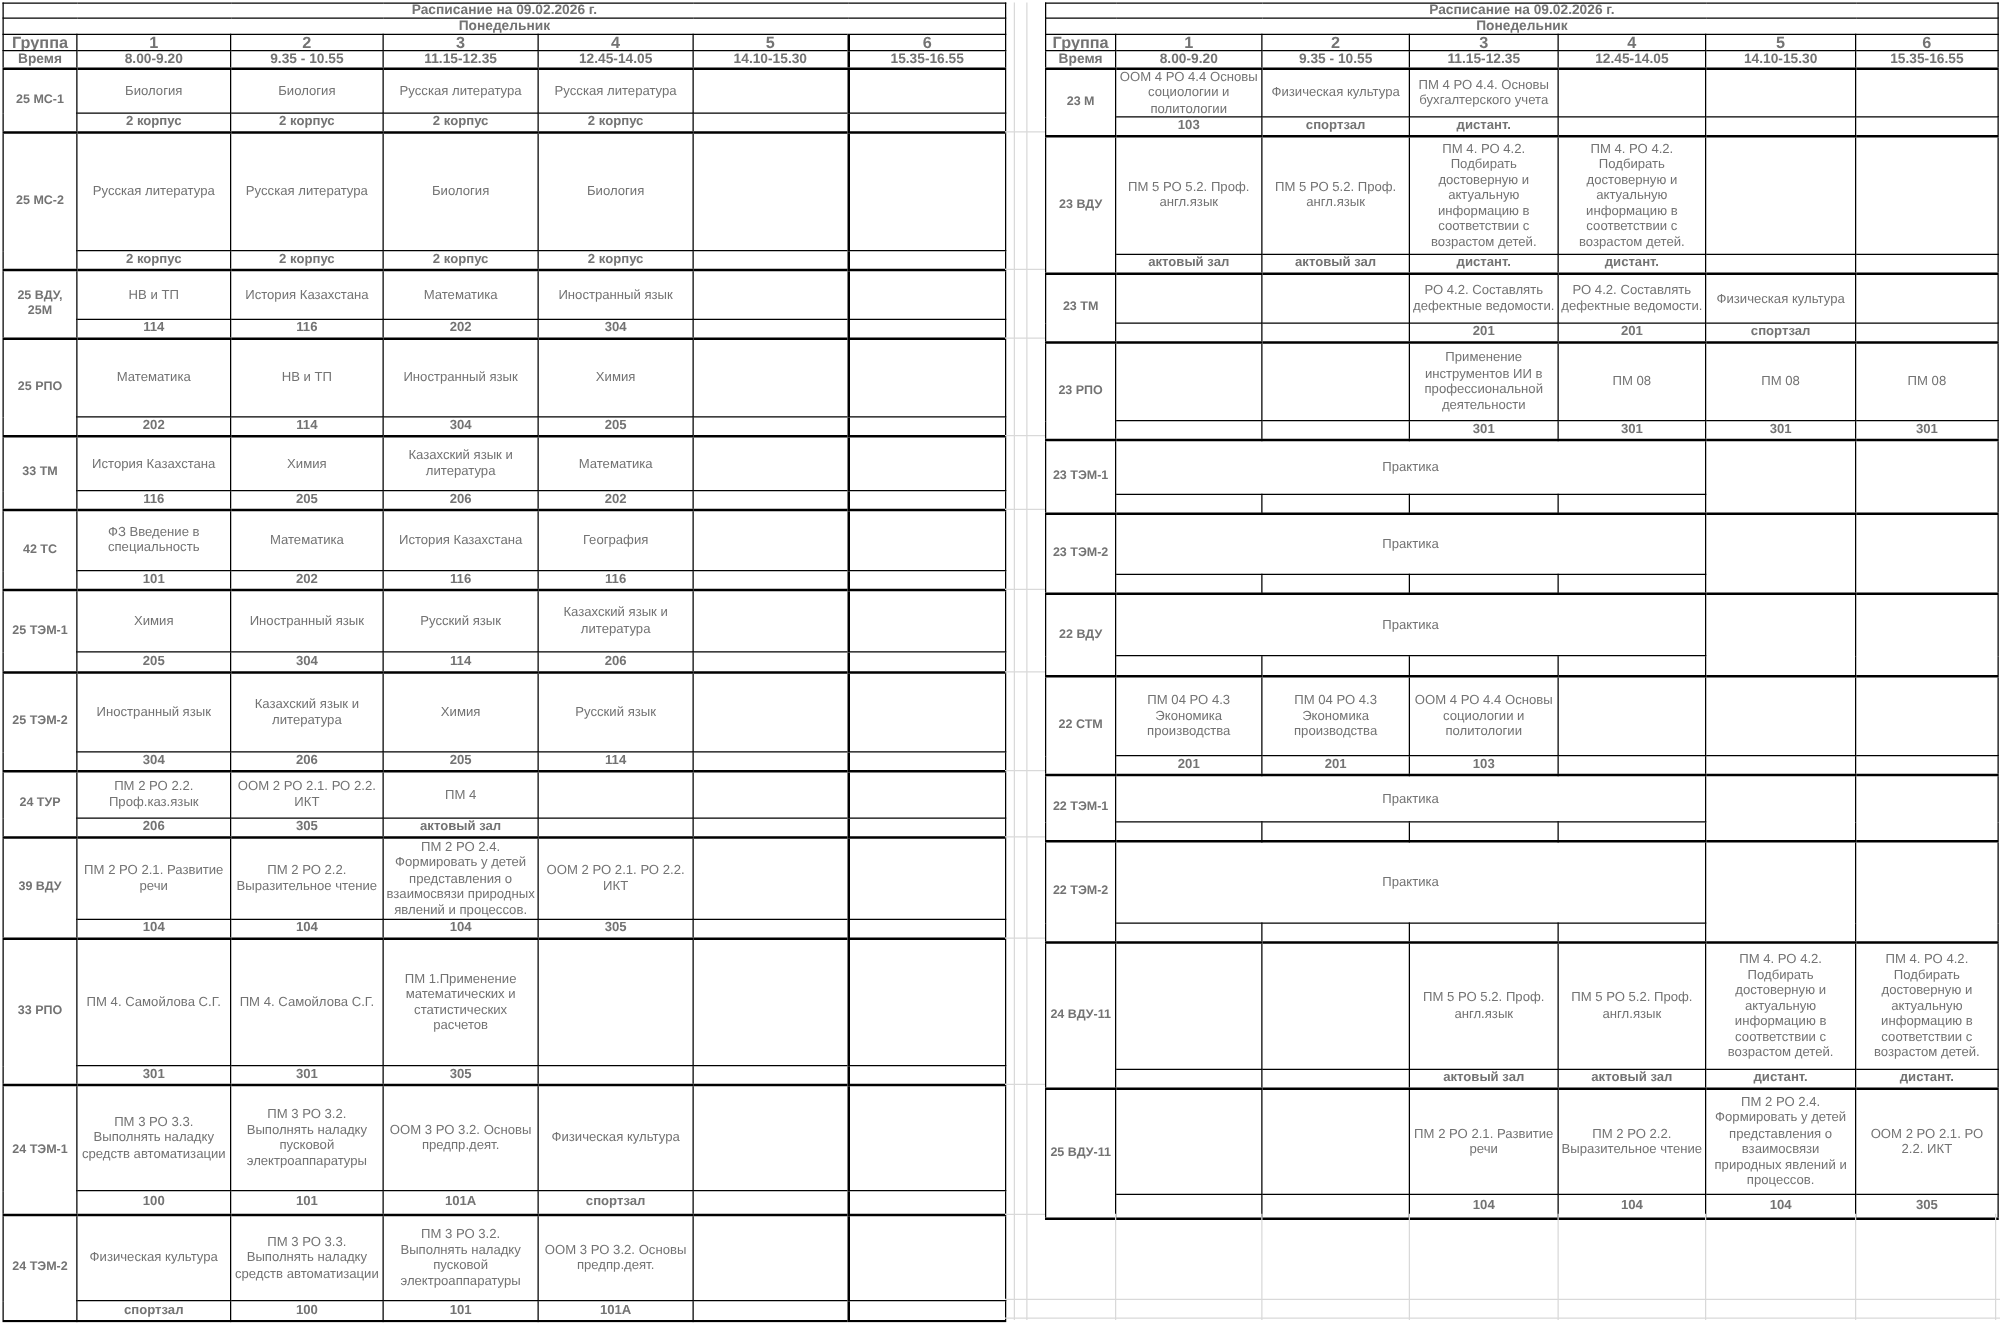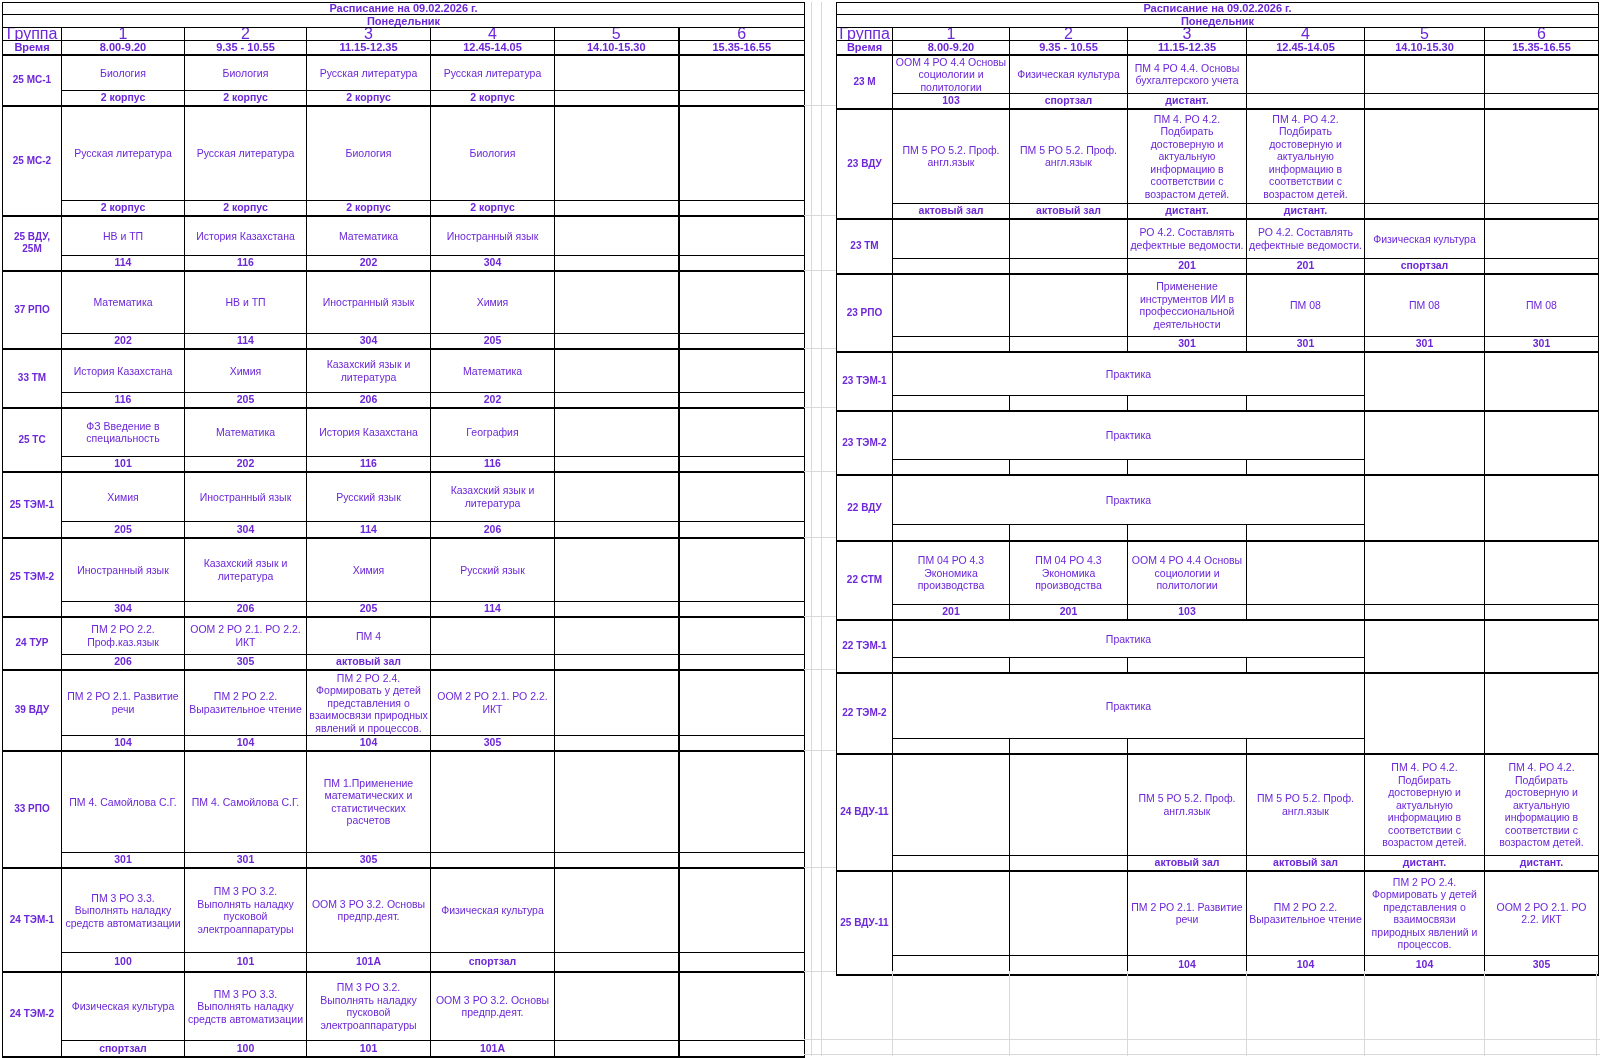--- a/index.html
+++ b/index.html
@@ -2,21 +2,21 @@
 <html><head>
 <meta charset="utf-8">
 <style>
   html, body { margin: 0; padding: 0; background: #ffffff; }
   .canvas {
     position: relative;
     width: 1600px;
     height: 1058px;
     background: #ffffff;
     font-family: "Liberation Sans", sans-serif;
-    color: #6d28d9;
+    color: #737373;
     overflow: hidden;
   }
   table.sched {
     position: absolute;
     border-collapse: collapse;
     table-layout: fixed;
     background: #fff;
     border: 1px solid #000;
     border-bottom: 2px solid #000;
   }
@@ -24,21 +24,21 @@
     border: 1px solid #000;
     text-align: center;
     vertical-align: middle;
     padding: 0 2px;
     overflow: hidden;
     word-wrap: break-word;
   }
   .sched tr.title-row td, .sched tr.day-row td {
     font-weight: bold; font-size: 11px; line-height: 11px;
   }
-  .sched tr.head td { font-weight: normal; font-size: 16px; line-height: 12px; }
+  .sched tr.head td { font-weight: bold; font-size: 13px; line-height: 12px; }
   .sched tr.head2 td { font-weight: bold; font-size: 11px; line-height: 12px; border-bottom: 2px solid #000; }
   .sched td.group-cell { font-weight: bold; font-size: 10px; line-height: 12px; }
   .sched td.subj { font-size: 10.5px; line-height: 12.5px; }
   .sched td.room-cell { font-weight: bold; font-size: 10.5px; line-height: 11px; }
   .sched tr.block-top td { border-top: 2px solid #000; }
   .sched.left td.c6 { border-left: 2px solid #000; }
   .fline { position: absolute; background: #d9d9d9; }
 </style>
 </head>
 <body>
@@ -125,21 +125,21 @@
           </tr>
           <tr style="height: 15px;">
             <td class="room-cell">114</td>
             <td class="room-cell">116</td>
             <td class="room-cell">202</td>
             <td class="room-cell">304</td>
             <td class="room-cell"></td>
             <td class="room-cell c6"></td>
           </tr>
           <tr class="block-top" style="height: 63px;">
-            <td class="group-cell" rowspan="2">37 РПО</td>
+            <td class="group-cell" rowspan="2">25 РПО</td>
             <td class="subj">Математика</td>
             <td class="subj">НВ и ТП</td>
             <td class="subj">Иностранный язык</td>
             <td class="subj">Химия</td>
             <td class="subj"></td>
             <td class="subj c6"></td>
           </tr>
           <tr style="height: 15px;">
             <td class="room-cell">202</td>
             <td class="room-cell">114</td>
@@ -159,21 +159,21 @@
           </tr>
           <tr style="height: 15px;">
             <td class="room-cell">116</td>
             <td class="room-cell">205</td>
             <td class="room-cell">206</td>
             <td class="room-cell">202</td>
             <td class="room-cell"></td>
             <td class="room-cell c6"></td>
           </tr>
           <tr class="block-top" style="height: 49px;">
-            <td class="group-cell" rowspan="2">25 ТС</td>
+            <td class="group-cell" rowspan="2">42 ТС</td>
             <td class="subj">ФЗ Введение в специальность</td>
             <td class="subj">Математика</td>
             <td class="subj">История Казахстана</td>
             <td class="subj">География</td>
             <td class="subj"></td>
             <td class="subj c6"></td>
           </tr>
           <tr style="height: 15px;">
             <td class="room-cell">101</td>
             <td class="room-cell">202</td>

